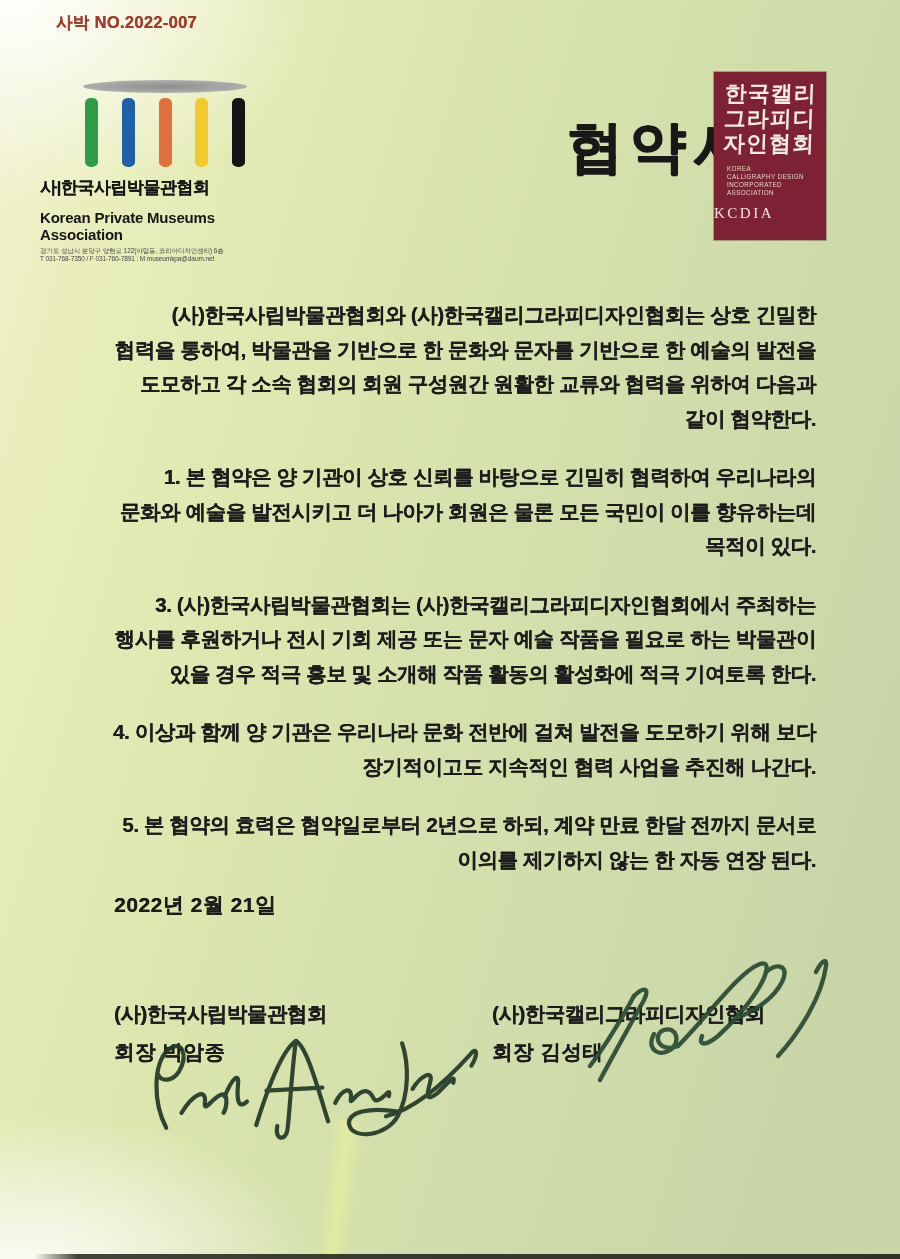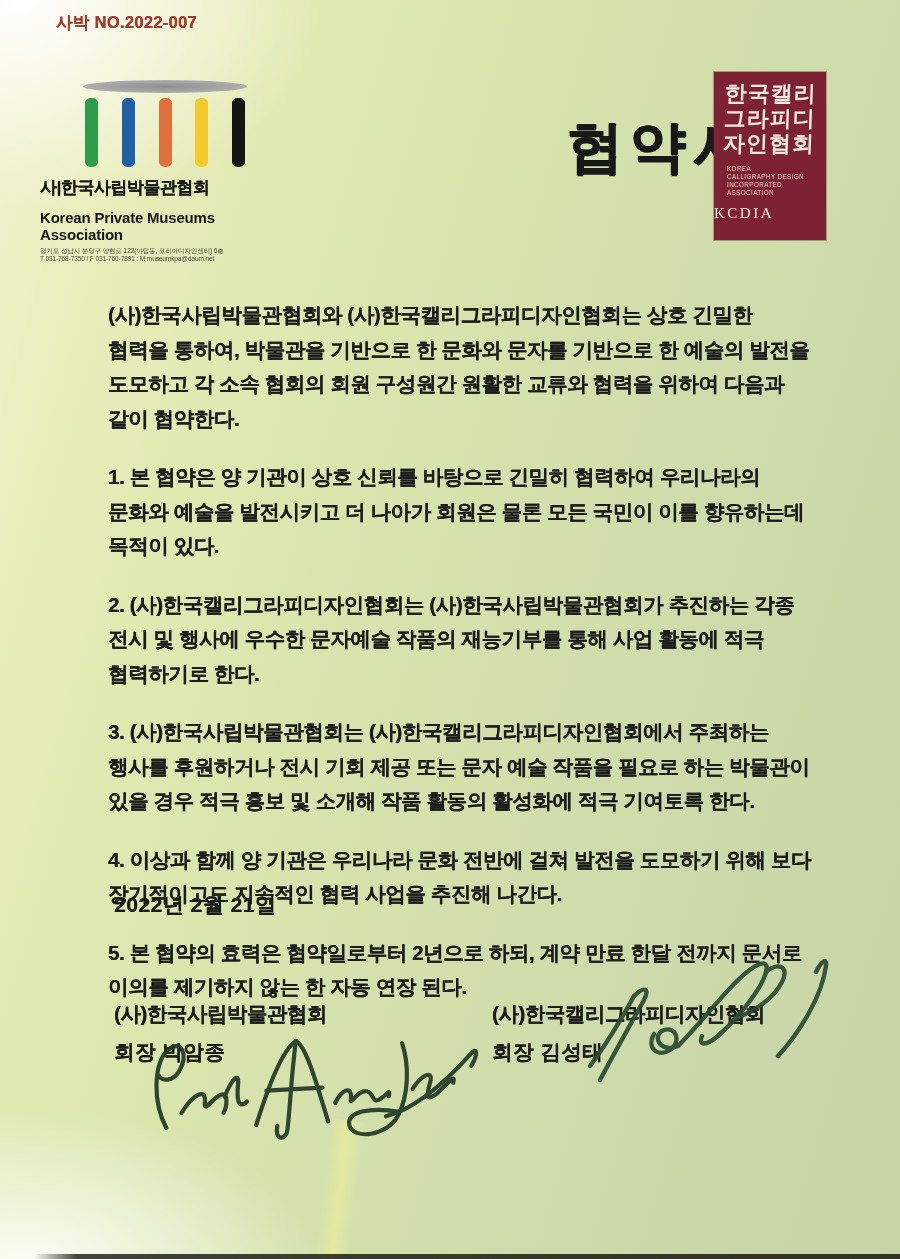--- a/index.html
+++ b/index.html
@@ -53,21 +53,21 @@
   
   .title{
     position:absolute;left:0;top:110px;width:756px;text-align:right;
     font-size:56px;font-weight:bold;color:#181818;letter-spacing:7px;
     text-shadow:0.8px 0 #181818,-0.8px 0 #181818,0 0.6px #181818;
   }
   
   .body-text{position:absolute;left:108px;top:298px;width:708px;color:#1c1c1c;}
   .body-text p{
     margin:0 0 24px 0;font-size:20.5px;line-height:34.5px;font-weight:bold;
-    letter-spacing:-0.4px;word-break:keep-all;text-shadow:0.3px 0 #1c1c1c;
+    letter-spacing:-0.4px;word-break:keep-all;text-shadow:0.3px 0 #1c1c1c;text-align:right;
   }
   .date-line{
     position:absolute;left:114px;top:891px;font-size:21px;font-weight:bold;color:#1c1c1c;
     text-shadow:0.3px 0 #1c1c1c;letter-spacing:0.5px;
   }
   
   .sig-block{position:absolute;top:984px;color:#1c1c1c;}
   .sig-left{left:114px;}
   .sig-right{left:492px;}
   .sig-org{font-size:20.5px;font-weight:bold;letter-spacing:-0.5px;text-shadow:0.3px 0 #1c1c1c;margin-top:16px;}
@@ -115,21 +115,20 @@
       <div>CALLIGRAPHY DESIGN</div>
       <div>INCORPORATED</div>
       <div>ASSOCIATION</div>
     </div>
     <div class="kcdia-acronym">KCDIA</div>
   </div>
 
   <div class="body-text">
     <p>(사)한국사립박물관협회와 (사)한국캘리그라피디자인협회는 상호 긴밀한 협력을 통하여, 박물관을 기반으로 한 문화와 문자를 기반으로 한 예술의 발전을 도모하고 각 소속 협회의 회원 구성원간 원활한 교류와 협력을 위하여 다음과 같이 협약한다.</p>
     <p>1. 본 협약은 양 기관이 상호 신뢰를 바탕으로 긴밀히 협력하여 우리나라의 문화와 예술을 발전시키고 더 나아가 회원은 물론 모든 국민이 이를 향유하는데 목적이 있다.</p>
-    <p>2. (사)한국캘리그라피디자인협회는 (사)한국사립박물관협회가 추진하는 각종 전시 및 행사에 우수한 문자예술 작품의 재능기부를 통해 사업 활동에 적극 협력하기로 한다.</p>
     <p>3. (사)한국사립박물관협회는 (사)한국캘리그라피디자인협회에서 주최하는 행사를 후원하거나 전시 기회 제공 또는 문자 예술 작품을 필요로 하는 박물관이 있을 경우 적극 홍보 및 소개해 작품 활동의 활성화에 적극 기여토록 한다.</p>
     <p>4. 이상과 함께 양 기관은 우리나라 문화 전반에 걸쳐 발전을 도모하기 위해 보다 장기적이고도 지속적인 협력 사업을 추진해 나간다.</p>
     <p>5. 본 협약의 효력은 협약일로부터 2년으로 하되, 계약 만료 한달 전까지 문서로 이의를 제기하지 않는 한 자동 연장 된다.</p>
   </div>
 
   <div class="date-line">2022년 2월 21일</div>
 
   <div class="sig-block sig-left">
     <div class="sig-org">(사)한국사립박물관협회</div>
     <div class="sig-name">회장 박암종</div>

